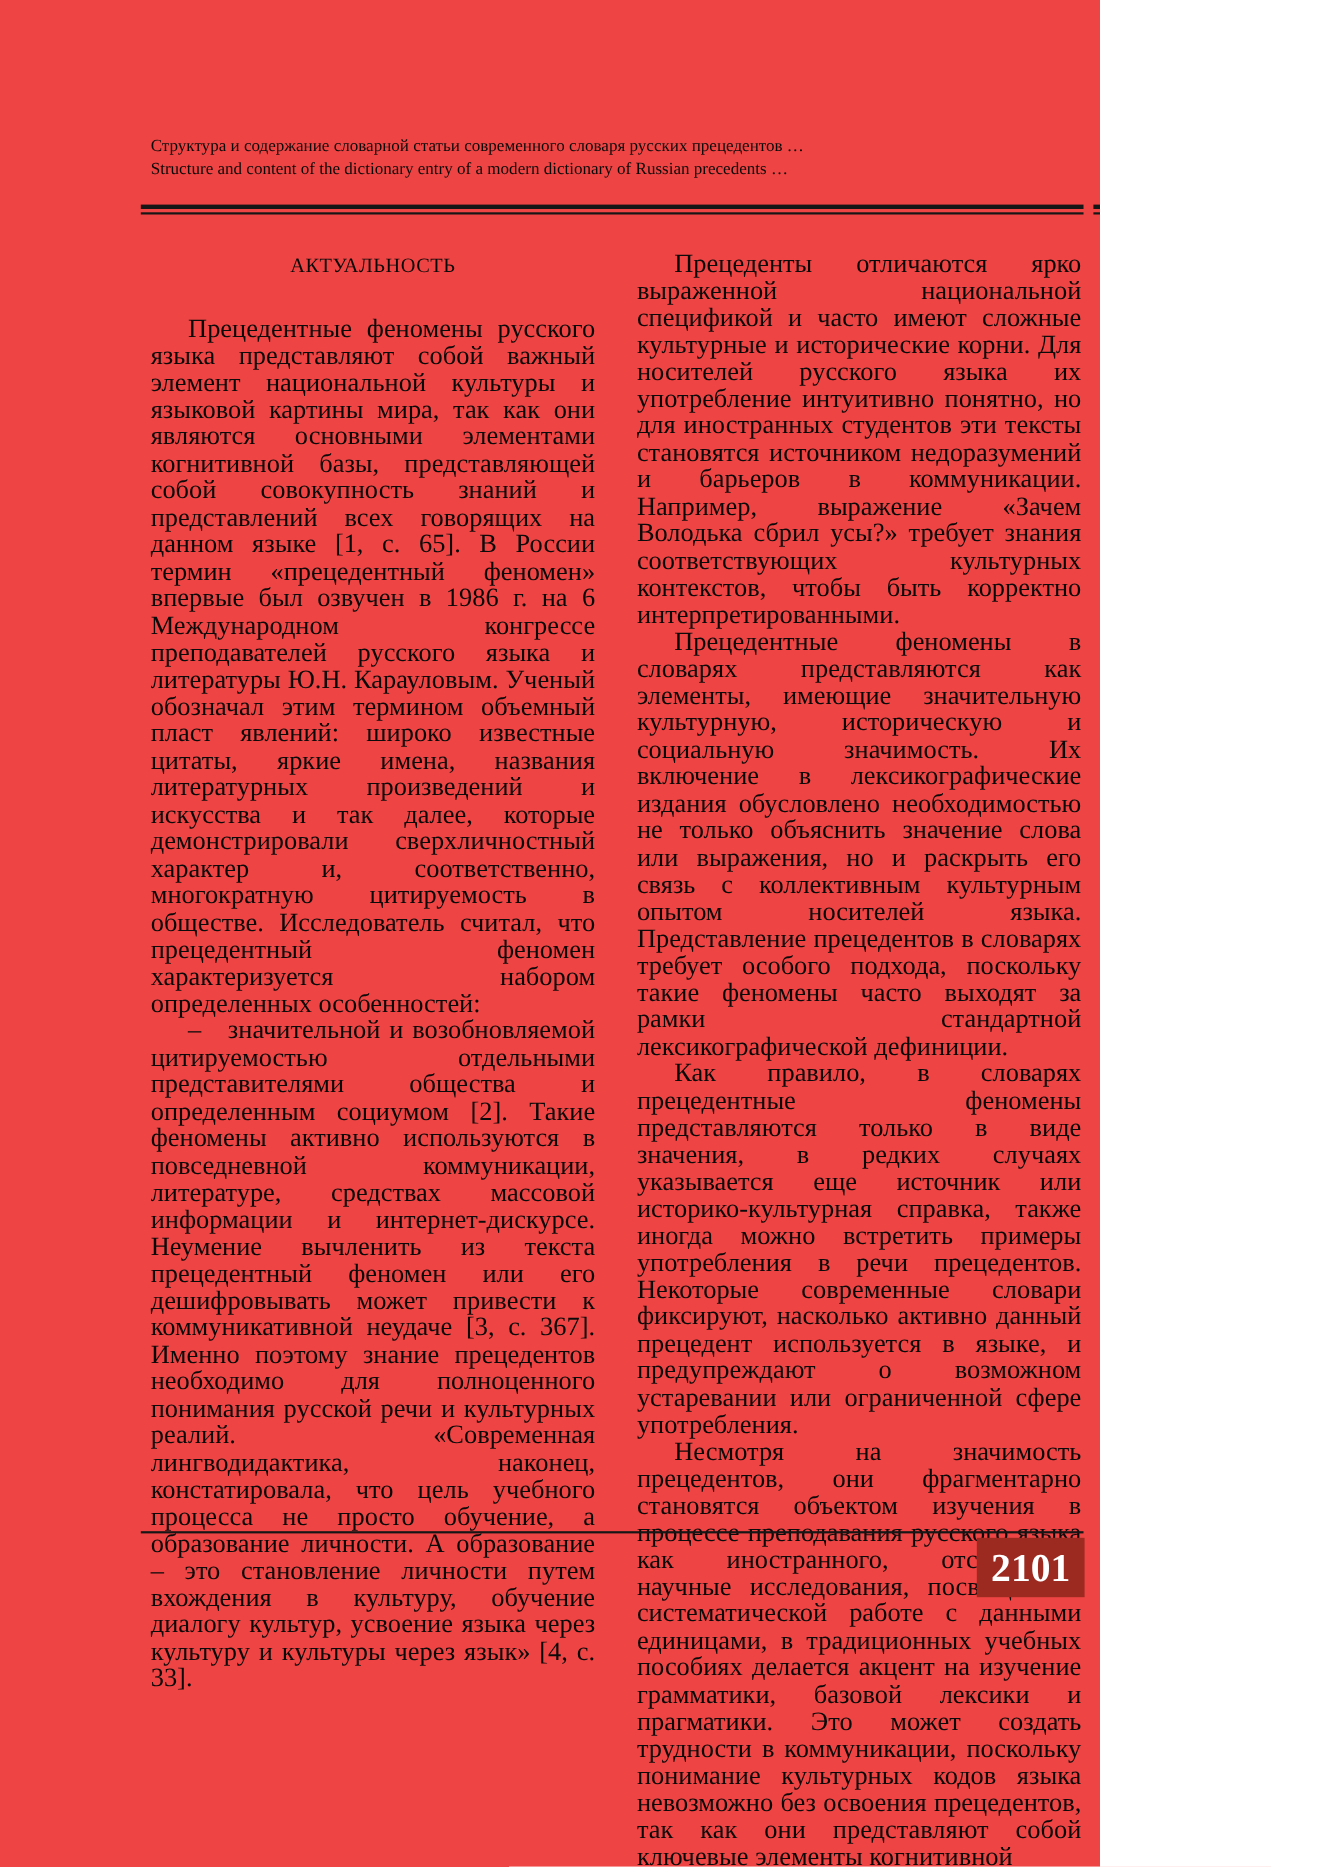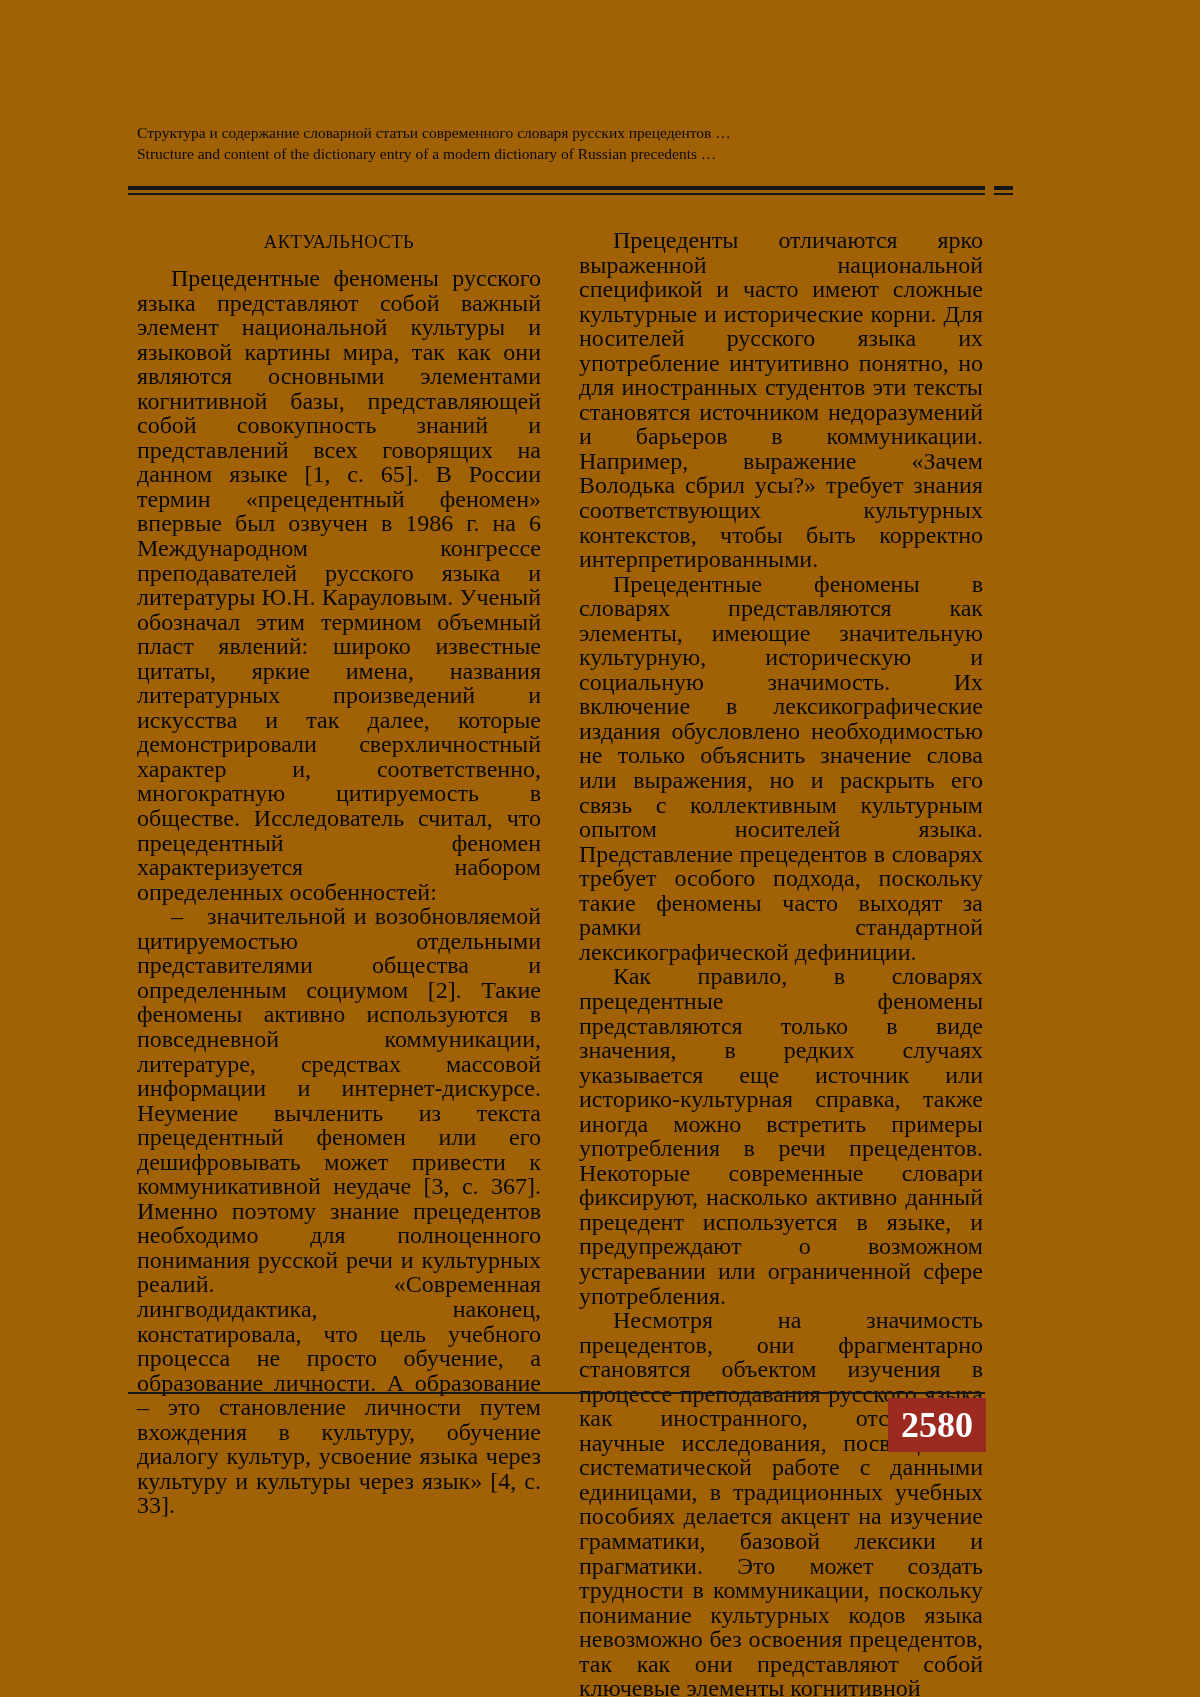--- a/index.html
+++ b/index.html
@@ -2,23 +2,23 @@
 <html lang="ru"><head>
 <meta charset="utf-8">
 <style>
   html, body {
     margin: 0;
     padding: 0;
     background: #ffffff;
   }
   .page {
     position: relative;
-    width: 1200px;
+    width: 1000px;
     height: 1697px;
-    background: #a16207;
+    background: #ef4444;
     font-family: "Liberation Serif", "DejaVu Serif", serif;
     color: #0a0a0a;
     overflow: hidden;
   }
   .running-head {
     position: absolute;
     left: 137px;
     top: 122px;
     width: 850px;
     font-size: 15.5px;
@@ -40,21 +40,21 @@
   .columns {
     position: absolute;
     left: 137px;
     top: 228px;
     width: 846px;
     display: flex;
     gap: 38px;
   }
   .col { width: 404px; }
   .section-heading {
-    margin: 4px 0 13px 0;
+    margin: 4px 0 34px 0;
     font-size: 18.5px;
     font-weight: 400;
     text-align: center;
     letter-spacing: 0.5px;
   }
   .body-par {
     margin: 0;
     font-size: 24px;
     line-height: 24.55px;
     text-align: justify;
@@ -127,15 +127,15 @@
           <p class="body-par">Прецедентные феномены в словарях представляются как элементы, имеющие значительную культурную, историческую и социальную значимость. Их включение в лексикографические издания обусловлено необходимостью не только объяснить значение слова или выражения, но и раскрыть его связь с коллективным культурным опытом носителей языка. Представление прецедентов в словарях требует особого подхода, поскольку такие феномены часто выходят за рамки стандартной лексикографической дефиниции.</p>
           <p class="body-par">Как правило, в словарях прецедентные феномены представляются только в виде значения, в редких случаях указывается еще источник или историко-культурная справка, также иногда можно встретить примеры употребления в речи прецедентов. Некоторые современные словари фиксируют, насколько активно данный прецедент используется в языке, и предупреждают о возможном устаревании или ограниченной сфере употребления.</p>
           <p class="body-par">Несмотря на значимость прецедентов, они фрагментарно становятся объектом изучения в процессе преподавания русского языка как иностранного, отсутствуют научные исследования, посвященные систематической работе с данными единицами, в традиционных учебных пособиях делается акцент на изучение грамматики, базовой лексики и прагматики. Это может создать трудности в коммуникации, поскольку понимание культурных кодов языка невозможно без освоения прецедентов, так как они представляют собой ключевые элементы когнитивной</p>
         </div>
     </section>
   </main>
 
   <div class="footer-rule"></div>
 
 
-  <div class="page-badge" style="background: rgb(157, 42, 33);">2580</div>
+  <div class="page-badge" style="background: rgb(157, 42, 33);">2101</div>
 
 </div>
 
 </body></html>

